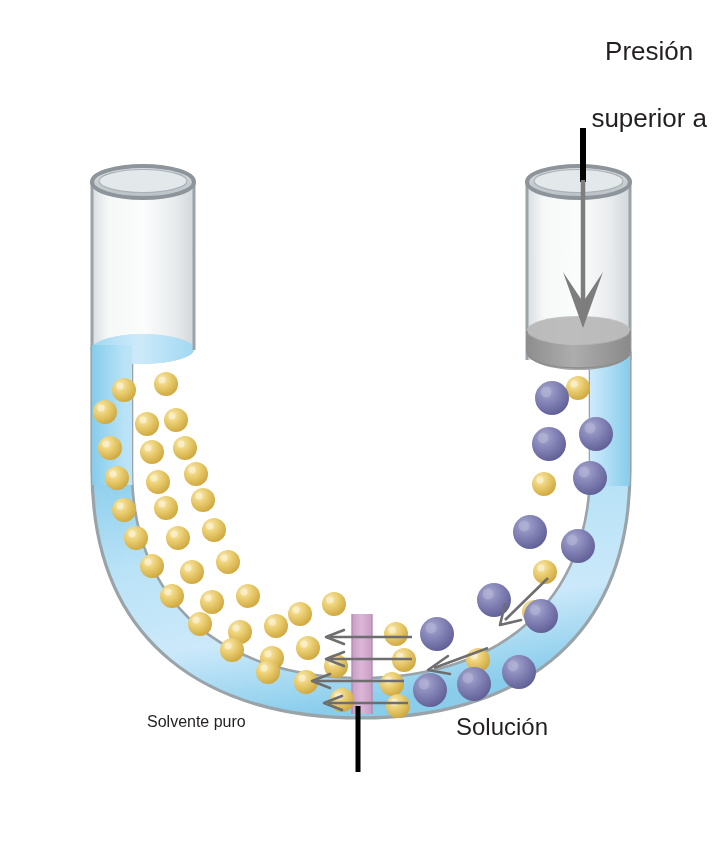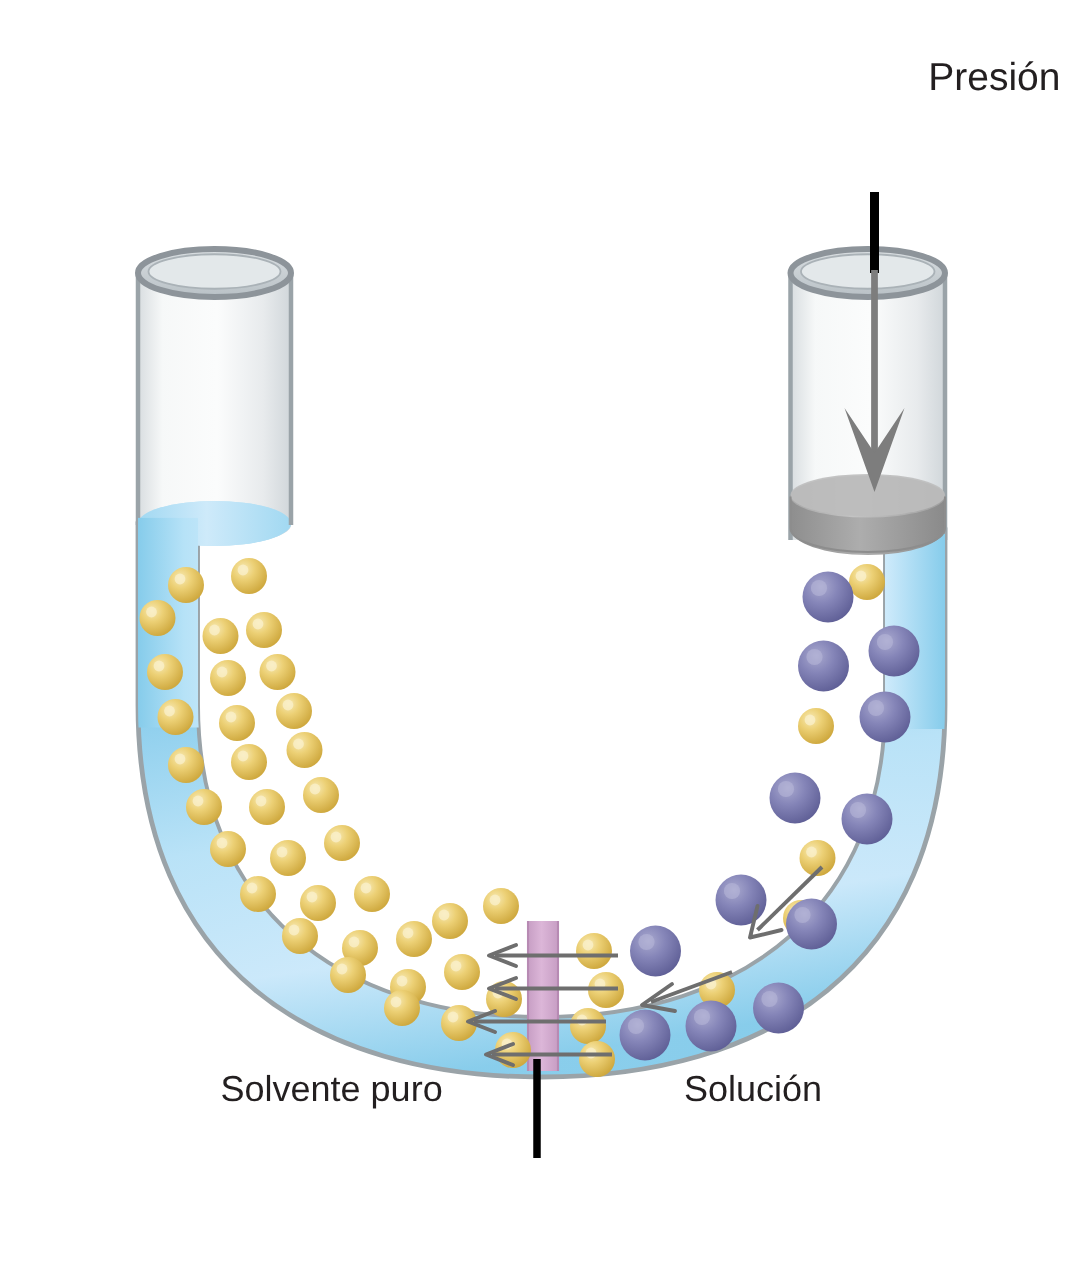--- a/index.html
+++ b/index.html
@@ -48,21 +48,21 @@
     font-family: "Liberation Serif", serif;
     font-style: italic;
     font-size: 29px;
   }
   .pi-sub {
     font-size: 19px;
   }
   #label-solvente {
     left: 147px;
     top: 712px;
-    font-size: 24px;
+    font-size: 16px;
   }
   #label-solucion {
     left: 456px;
     top: 712px;
     font-size: 24px;
   }
   #label-membrana {
     left: 272px;
     top: 782px;
     font-size: 24px;
@@ -372,20 +372,21 @@
         <line x1="488" y1="648" x2="434" y2="668"></line>
         <path d="M448,656 L428,670 L450,674" stroke-linejoin="round" stroke-linecap="round"></path>
       </g>
     </g>
 
     <line x1="358" y1="706" x2="358" y2="772" stroke="#000000" stroke-width="5"></line>
   </svg>
 
   <div class="lbl" id="pressure-label">
     <span>Presión</span><br>
+    <span>superior a</span>
   </div>
 
   <div class="lbl" id="label-solvente">Solvente puro</div>
 
   <div class="lbl" id="label-solucion">Solución</div>
 
   <div class="lbl" id="label-membrana">
     
     
   </div>

